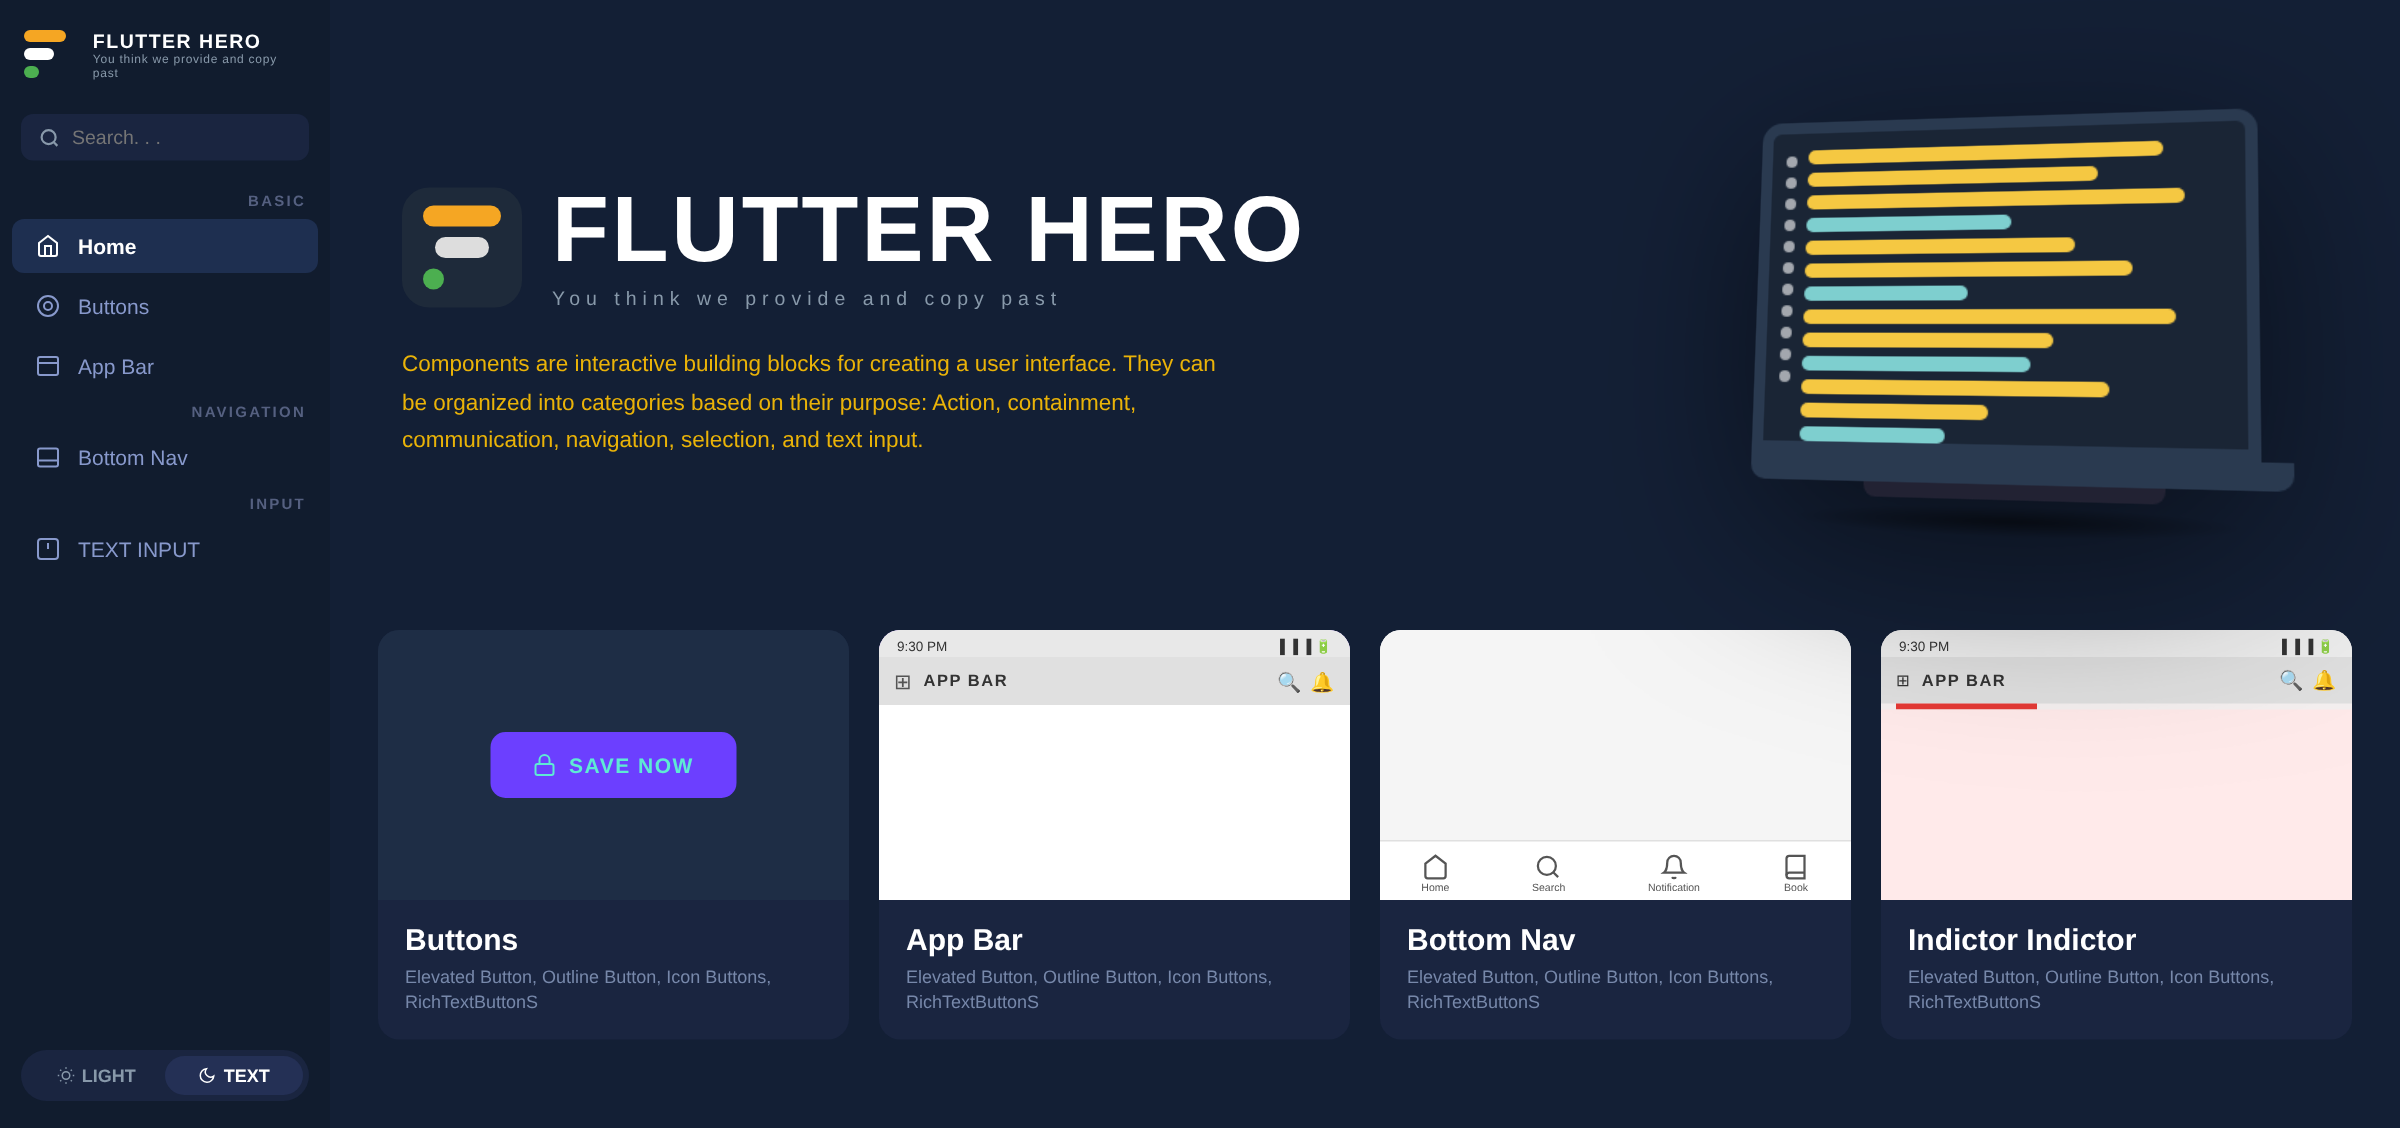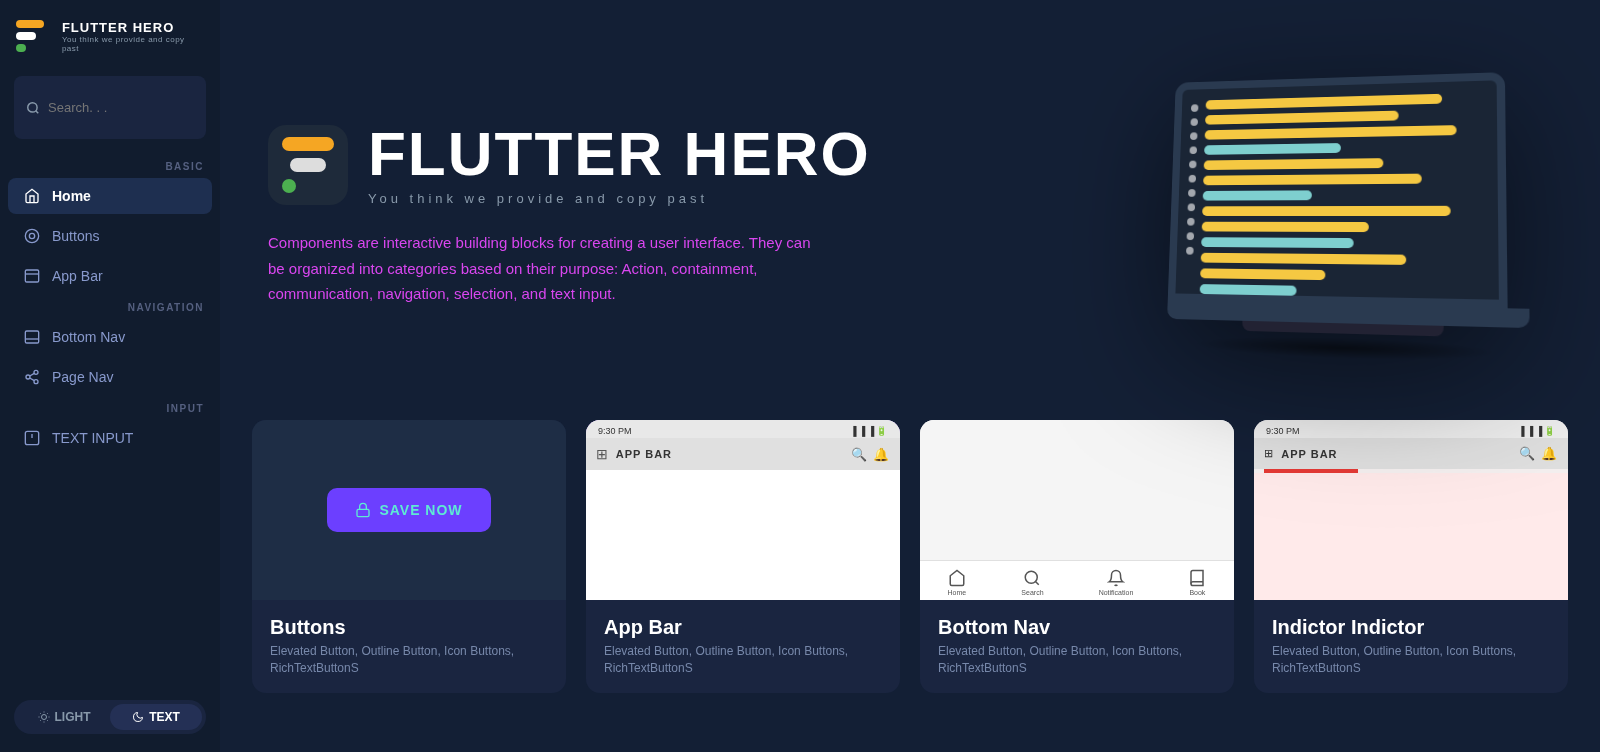--- a/index.html
+++ b/index.html
@@ -68,21 +68,21 @@
       letter-spacing: 0.5px;
     }
 
     .sidebar-search {
       display: flex;
       align-items: center;
       gap: 8px;
       margin: 8px 14px 16px 14px;
       background: #1a2540;
       border-radius: 8px;
-      padding: 24px 12px;
+      padding: 8px 12px;
       cursor: text;
     }
     .sidebar-search input {
       background: transparent;
       border: none;
       outline: none;
       color: #8899aa;
       font-size: 13px;
       width: 100%;
     }
@@ -208,21 +208,21 @@
       color: #fff;
       line-height: 1;
     }
     .hero-subtitle {
       font-size: 13px;
       letter-spacing: 4px;
       color: #8899aa;
       margin-top: 6px;
     }
     .hero-desc {
-      color: #d946ef;
+      color: #eab308;
       font-size: 15px;
       line-height: 1.7;
       max-width: 560px;
       margin-top: 10px;
     }
 
     
     .hero-right {
       flex: 0 0 420px;
       display: flex;
@@ -502,30 +502,20 @@
   <div class="sidebar-section-label">NAVIGATION</div>
 
   <div class="sidebar-item">
     <svg width="16" height="16" viewBox="0 0 24 24" fill="none" stroke="currentColor" stroke-width="2">
       <rect x="2" y="3" width="20" height="18" rx="2"></rect>
         <line x1="2" y1="15" x2="22" y2="15"></line>
     </svg>
     <span>Bottom Nav</span>
   </div>
 
-  <div class="sidebar-item">
-    <svg width="16" height="16" viewBox="0 0 24 24" fill="none" stroke="currentColor" stroke-width="2">
-      <circle cx="18" cy="5" r="3"></circle>
-        <circle cx="6" cy="12" r="3"></circle>
-        <circle cx="18" cy="19" r="3"></circle>
-      <line x1="8.59" y1="13.51" x2="15.42" y2="17.49"></line>
-        <line x1="15.41" y1="6.51" x2="8.59" y2="10.49"></line>
-    </svg>
-    <span>Page Nav</span>
-  </div>
 
   <div class="sidebar-section-label">INPUT</div>
 
   <div class="sidebar-item">
     <svg width="16" height="16" viewBox="0 0 24 24" fill="none" stroke="currentColor" stroke-width="2">
       <rect x="2" y="2" width="20" height="20" rx="3"></rect>
         <line x1="12" y1="6" x2="12" y2="12"></line>
     </svg>
     <span>TEXT INPUT</span>
   </div>

